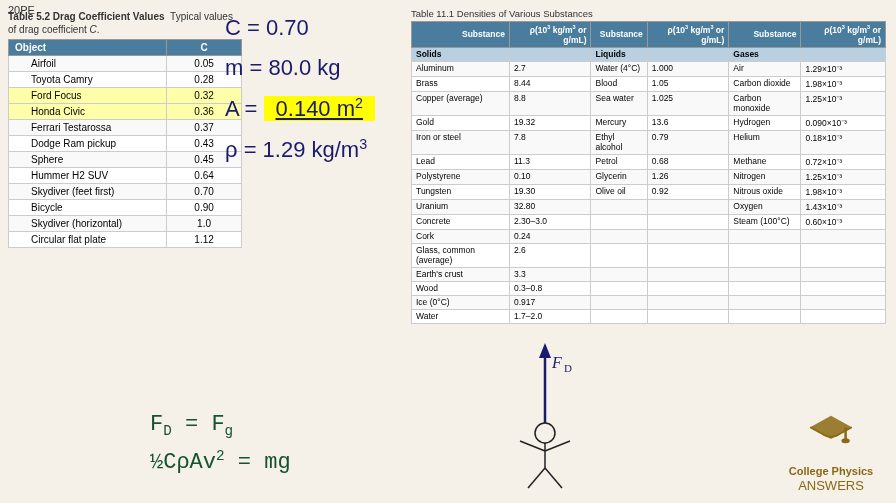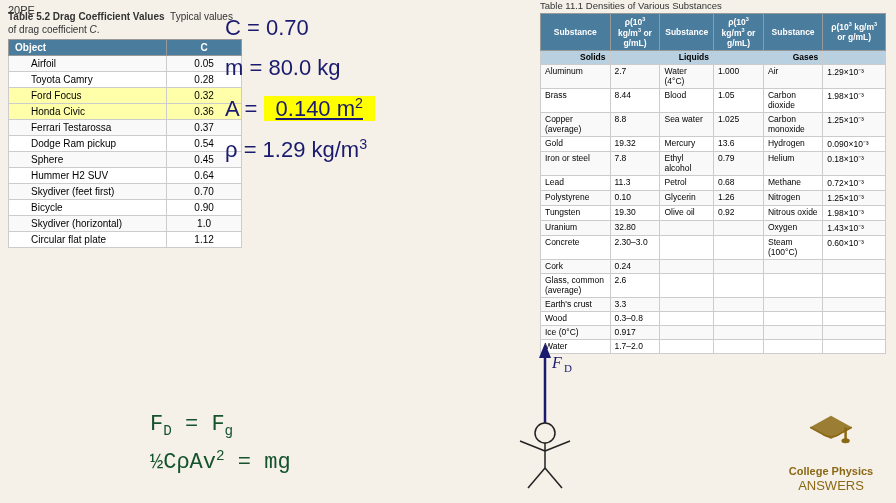--- a/index.html
+++ b/index.html
@@ -89,53 +89,53 @@
 
     .hw-highlight {
       background: #ffff00;
       padding: 0 12px;
       text-decoration: underline;
     }
 
     
     .right-section {
       position: absolute;
-      top: 0;
+      top: 8px;
       right: 10px;
-      width: 346px;
+      width: 475px;
     }
 
     .density-title {
       font-size: 9.5px;
       color: #333;
       margin-bottom: 2px;
     }
 
     .density-table {
       border-collapse: collapse;
       width: 100%;
       font-size: 8.5px;
     }
     .density-table th {
       background: #4a7c9e;
       color: white;
       border: 1px solid #999;
       padding: 2px 4px;
-      text-align: center;
+      text-align: right;
     }
     .density-table td {
       border: 1px solid #ccc;
       padding: 1.5px 4px;
       background: white;
       vertical-align: top;
     }
     .density-table .section-header td {
       background: #d0e0ec;
       font-weight: bold;
-      text-align: right;
+      text-align: left;
     }
     .density-table tr:nth-child(even) td {
       background: #f9f9f9;
     }
     .density-table .section-header td {
       background: #b8d0e0 !important;
     }
 
     
     .bottom-section {
@@ -221,21 +221,21 @@
         <tr class="highlight-row">
           <td>Honda Civic</td>
           <td class="c-val">0.36</td>
         </tr>
         <tr>
           <td>Ferrari Testarossa</td>
           <td class="c-val">0.37</td>
         </tr>
         <tr>
           <td>Dodge Ram pickup</td>
-          <td class="c-val">0.54</td>
+          <td class="c-val">0.43</td>
         </tr>
         <tr>
           <td>Sphere</td>
           <td class="c-val">0.45</td>
         </tr>
         <tr>
           <td>Hummer H2 SUV</td>
           <td class="c-val">0.64</td>
         </tr>
         <tr>

